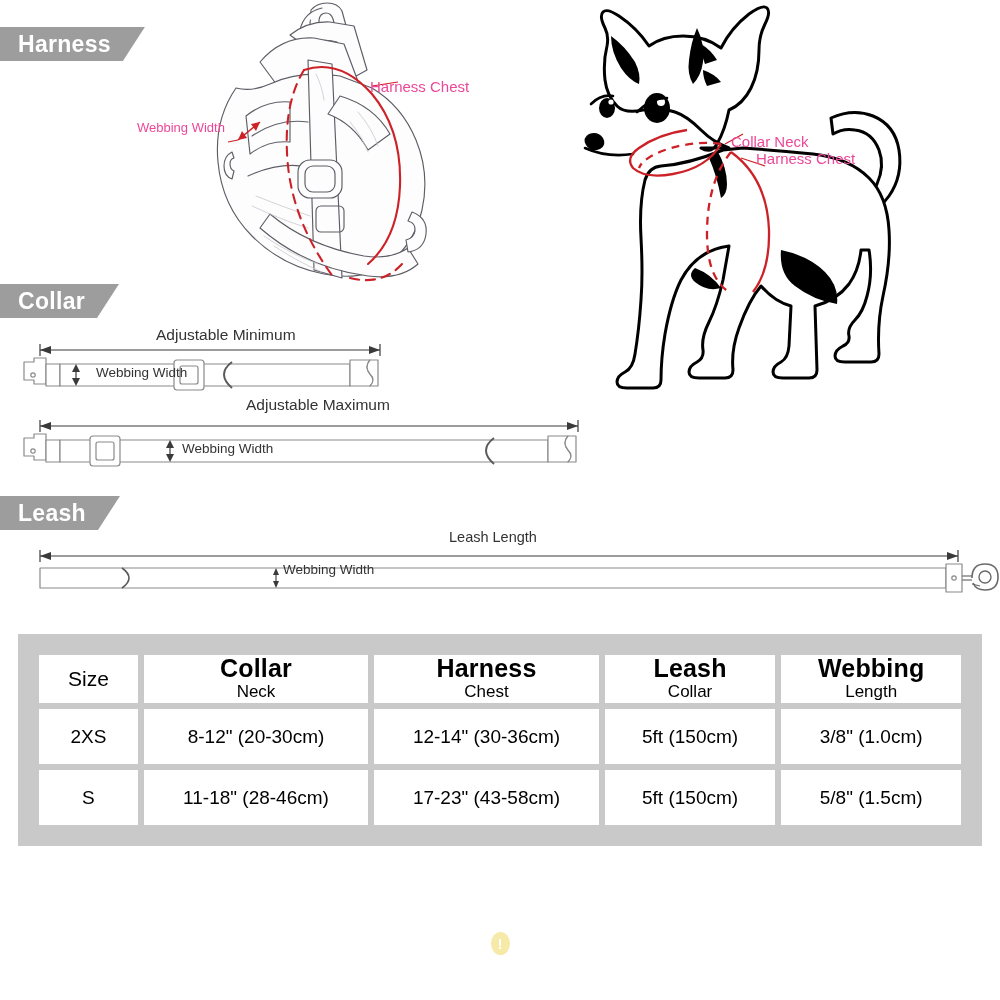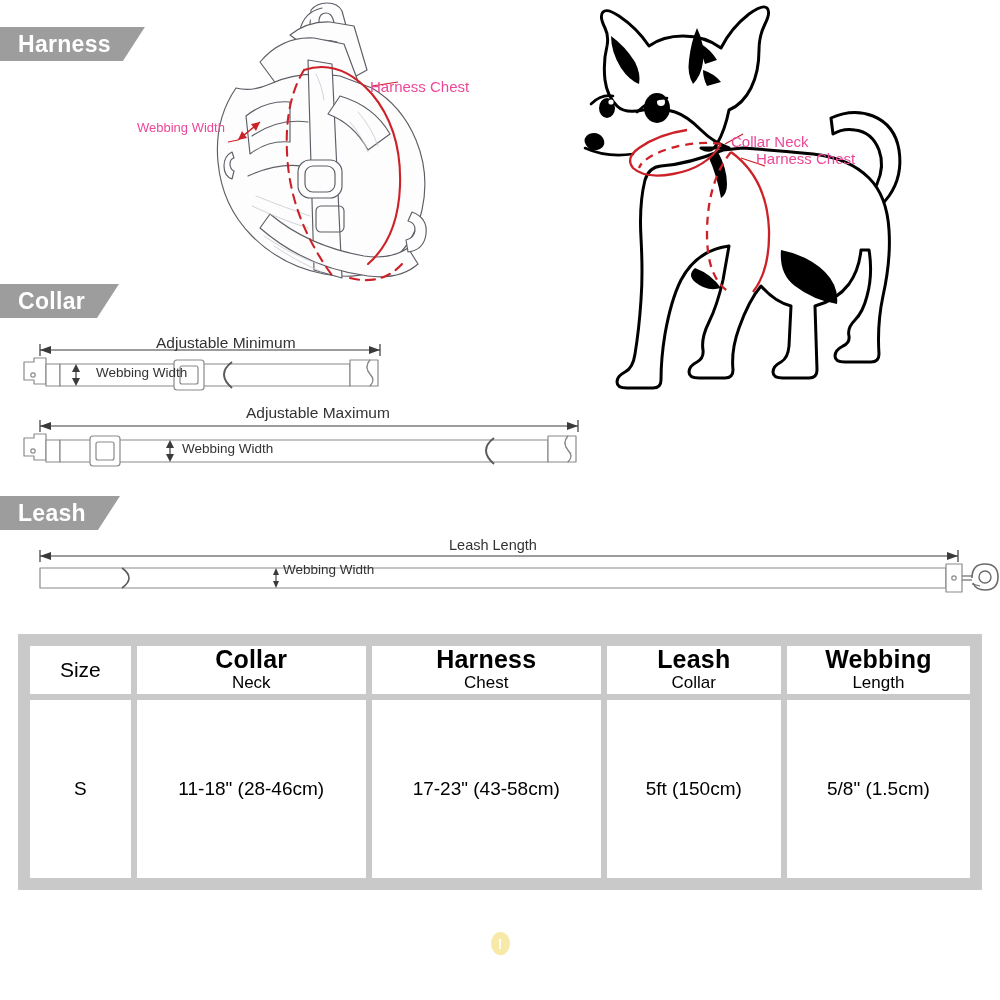--- a/index.html
+++ b/index.html
@@ -22,27 +22,27 @@
 
   
   .redlabel{
     position:absolute;color:#ec4899;font-size:14.5px;
     white-space:nowrap;font-family:"Liberation Sans",sans-serif;
   }
   .blacklabel{
     position:absolute;color:#111;font-size:14px;white-space:nowrap;
   }
   .dimlabel{
-    position:absolute;color:#333;font-size:15.5px;white-space:nowrap;margin-top:8px;
+    position:absolute;color:#333;font-size:15.5px;white-space:nowrap;
   }
 
   
   .table-wrap{
-    position:absolute;left:18px;top:634px;width:964px;height:256px;
-    background:#c9c9c9;padding:6px;box-sizing:border-box;
+    position:absolute;left:18px;top:634px;width:964px;height:212px;
+    background:#c9c9c9;padding:15px;box-sizing:border-box;
   }
   table.size-table{
     border-collapse:separate;border-spacing:6px;
     width:100%;height:100%;table-layout:fixed;
   }
   table.size-table td{
     background:#ffffff;text-align:center;vertical-align:middle;
     font-size:19px;color:#000;padding:0;
   }
   .col-size{width:11%;}
@@ -368,20 +368,27 @@
           <div class="hdr-sub">Collar</div>
         </td>
         <td>
           <div class="hdr-main">Webbing</div>
           <div class="hdr-sub">Length</div>
         </td>
       </tr>
     </thead>
     <tbody>
       <tr>
+        <td class="cell-val">2XS</td>
+        <td class="cell-val">8-12" (20-30cm)</td>
+        <td class="cell-val">12-14" (30-36cm)</td>
+        <td class="cell-val">5ft (150cm)</td>
+        <td class="cell-val">3/8" (1.0cm)</td>
+      </tr>
+      <tr>
         <td class="cell-val">S</td>
         <td class="cell-val">11-18" (28-46cm)</td>
         <td class="cell-val">17-23" (43-58cm)</td>
         <td class="cell-val">5ft (150cm)</td>
         <td class="cell-val">5/8" (1.5cm)</td>
       </tr>
     </tbody>
   </table>
 </div>
 

